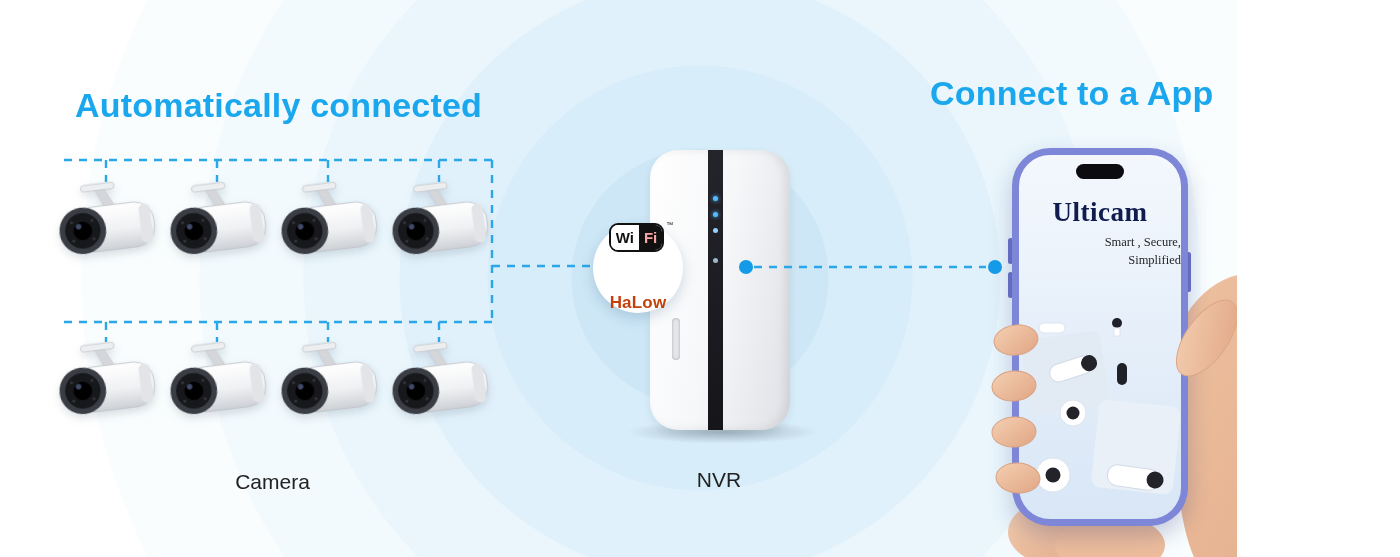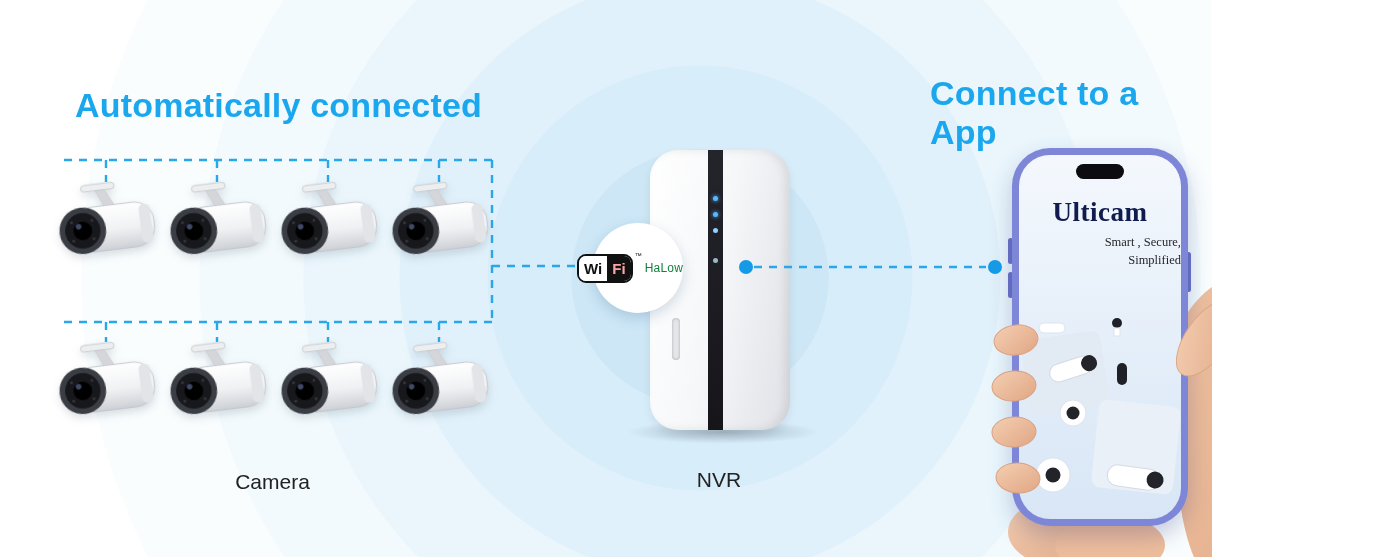--- a/index.html
+++ b/index.html
@@ -7,20 +7,21 @@
     position:relative;width:1212px;height:557px;overflow:hidden;
     font-family:"Liberation Sans",sans-serif;
     background:radial-gradient(circle at 700px 278px,
       #cde7f6 0 128px,
       #d7edf9 129px 212px,
       #e1f1fb 213px 300px,
       #eaf6fc 301px 396px,
       #f2fafd 397px 500px,
       #f9fdfe 501px 618px,
       #ffffff 619px);
+    padding-left:25px;
   }
   
   .heading{position:absolute;margin:0;font-size:34px;font-weight:800;letter-spacing:.2px;
     color:var(--accent-blue,#1aa7ee);z-index:6;}
   .heading.left{left:75px;top:86px;}
   .heading.right{left:930px;top:74px;}
   .obj-label{position:absolute;font-size:21px;color:#222;z-index:6;text-align:center;}
   .camera-label{left:50px;top:470px;width:445px;}
   .nvr-label{left:648px;top:468px;width:142px;}
   
@@ -41,28 +42,28 @@
   .led{position:absolute;left:63px;width:5px;height:5px;border-radius:50%;}
   .led1{top:46px;background:#57b9ff;box-shadow:0 0 4px #57b9ff;}
   .led2{top:62px;background:#57b9ff;box-shadow:0 0 4px #57b9ff;}
   .led3{top:78px;background:#8fd0ff;}
   .led4{top:108px;background:#9ab6c8;}
   .nvr-slot{position:absolute;left:22px;top:168px;width:8px;height:42px;border-radius:4px;
     background:#e5e6ea;box-shadow:inset 0 0 3px rgba(0,0,0,.28);}
   
   .wifi-badge{position:absolute;left:593px;top:223px;width:90px;height:90px;border-radius:50%;
     background:#fff;z-index:5;box-shadow:0 5px 14px rgba(30,80,120,.20);
-    display:flex;align-items:center;justify-content:flex-end;gap:3px;}
+    display:flex;flex-direction:column;align-items:center;justify-content:space-between;gap:3px;}
   .wifi-row{display:flex;align-items:flex-start;margin-left:6px;}
   .wifi-logo{display:flex;align-items:stretch;border:2.5px solid #111;border-radius:9px;overflow:hidden;height:25px;}
   .wifi-cell{display:flex;align-items:center;justify-content:center;font-weight:800;font-size:15px;padding:0 5px;}
   .wifi-cell.w{background:#fff;color:#111;}
   .wifi-cell.f{background:#111;color:#fca5a5;}
   .wifi-tm{font-size:7px;color:#111;margin-left:2px;margin-top:-2px;}
-  .wifi-sub{font-weight:400;font-size:12px;color:#15803d;letter-spacing:.2px;}
+  .wifi-sub{font-weight:700;font-size:17px;color:#c2410c;letter-spacing:.2px;}
   
   .hand-svg,.fingers-svg{position:absolute;left:960px;top:130px;width:440px;height:427px;pointer-events:none;}
   .hand-svg{z-index:1;}
   .fingers-svg{z-index:6;}
   .phone{position:absolute;left:1012px;top:148px;width:176px;height:378px;z-index:2;border-radius:38px;
     background:var(--phone-frame,#7e86d8);box-shadow:0 10px 22px rgba(40,50,120,.25);
     padding:7px;box-sizing:border-box;font-family:Liberation Serif, serif;}
   .screen{position:relative;width:100%;height:100%;border-radius:31px;overflow:hidden;
     background:linear-gradient(180deg,#f4f8fd 0%,#e4eef9 55%,#d8e6f6 100%);}
   .island{position:absolute;left:50%;top:9px;transform:translateX(-50%);width:48px;height:15px;

